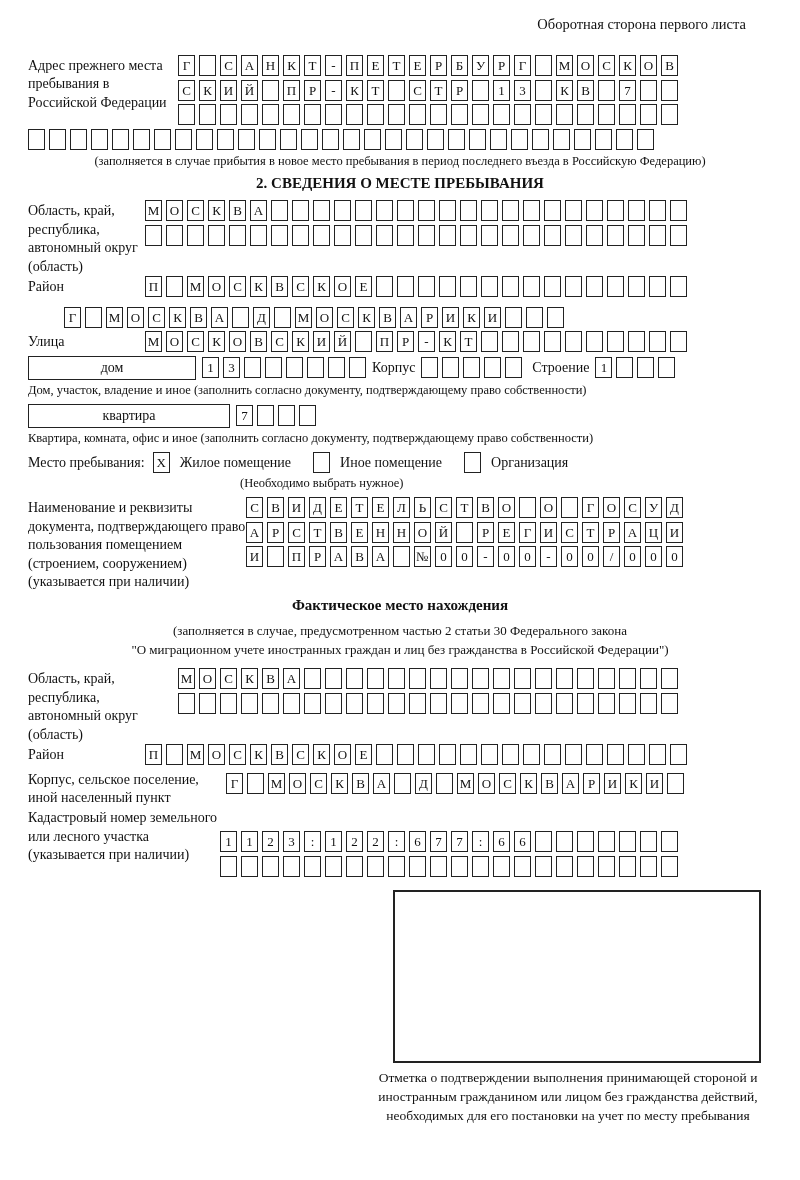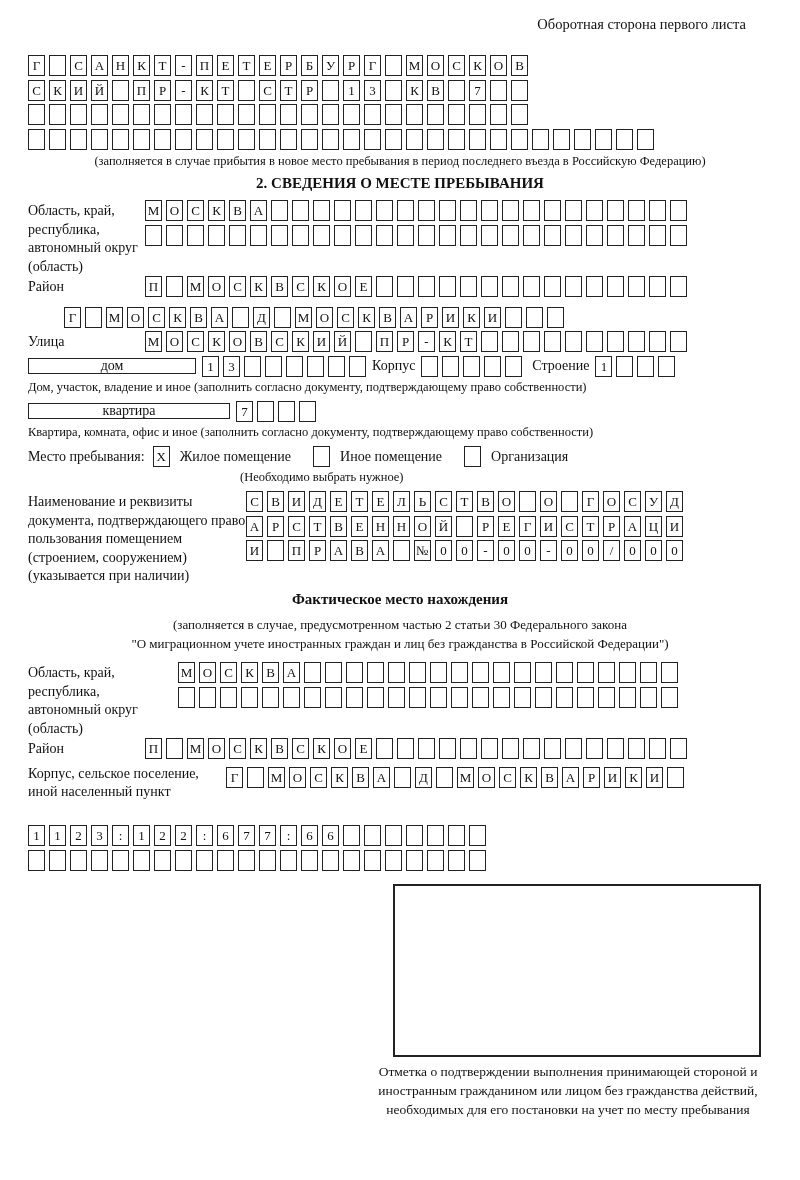--- a/index.html
+++ b/index.html
@@ -24,21 +24,21 @@
   .lbl { flex:0 0 auto; line-height:1.32; padding-top:2px; font-size:14px; }
   .w150 { width:150px; } .w117 { width:117px; } .w218 { width:218px; }
   .w198 { width:198px; } .w192 { width:192px; }
   .ind36 { margin-left:36px; } .ind33 { margin-left:33px; }
 
   .title { text-align:center; font-weight:bold; font-size:15px; margin:6px 0 8px 0; }
   .caption { font-size:12.5px; line-height:1.3;font-family:Liberation Serif, serif; }
   .caption.center { text-align:center; }
 
   .widebox {
-    flex:0 0 auto; height:16px; border:1.5px solid #222;
+    flex:0 0 auto; height:24px; border:1.5px solid #222;
     display:flex; align-items:center; justify-content:center; font-size:14px;
   }
   .inline-row { display:flex; align-items:center; margin-bottom:2px; }
   .inline-row .gap6 { width:6px; } .inline-row .gap10 { width:10px; }
 
   .stay-row { display:flex; align-items:center; margin-top:6px; }
   .stay-row .opt { display:flex; align-items:center; }
   .stay-row .opt .cells { margin:0 10px 0 8px; }
   .stay-row .opt-label { margin-right:14px; }
   .stay-note { font-size:12.5px; margin:3px 0 6px 212px; } .mb4 { margin-bottom:4px; } .mb6 { margin-bottom:6px; }
@@ -53,20 +53,21 @@
     width:400px; margin-left:340px; text-align:center;
     font-size:13.5px; line-height:1.4;
   }
 </style>
 </head>
 <body>
 
 <div class="hdr-note">Оборотная сторона первого листа</div>
 
 <div class="form-row">
+  <div class="lbl w150">Адрес прежнего места пребывания в Российской Федерации</div>
   <div>
     <div class="cells">
         <span class="cell">Г</span>
         <span class="cell"></span>
         <span class="cell">С</span>
         <span class="cell">А</span>
         <span class="cell">Н</span>
         <span class="cell">К</span>
         <span class="cell">Т</span>
         <span class="cell">-</span>
@@ -595,20 +596,21 @@
       <span class="cell">А</span>
       <span class="cell">Р</span>
       <span class="cell">И</span>
       <span class="cell">К</span>
       <span class="cell">И</span>
       <span class="cell"></span>
     </div>
 </div>
 
 <div class="form-row">
+  <div class="lbl w192">Кадастровый номер земельного или лесного участка (указывается при наличии)</div>
   <div style="padding-top:24px;">
     <div class="cells">
         <span class="cell">1</span>
         <span class="cell">1</span>
         <span class="cell">2</span>
         <span class="cell">3</span>
         <span class="cell">:</span>
         <span class="cell">1</span>
         <span class="cell">2</span>
         <span class="cell">2</span>

